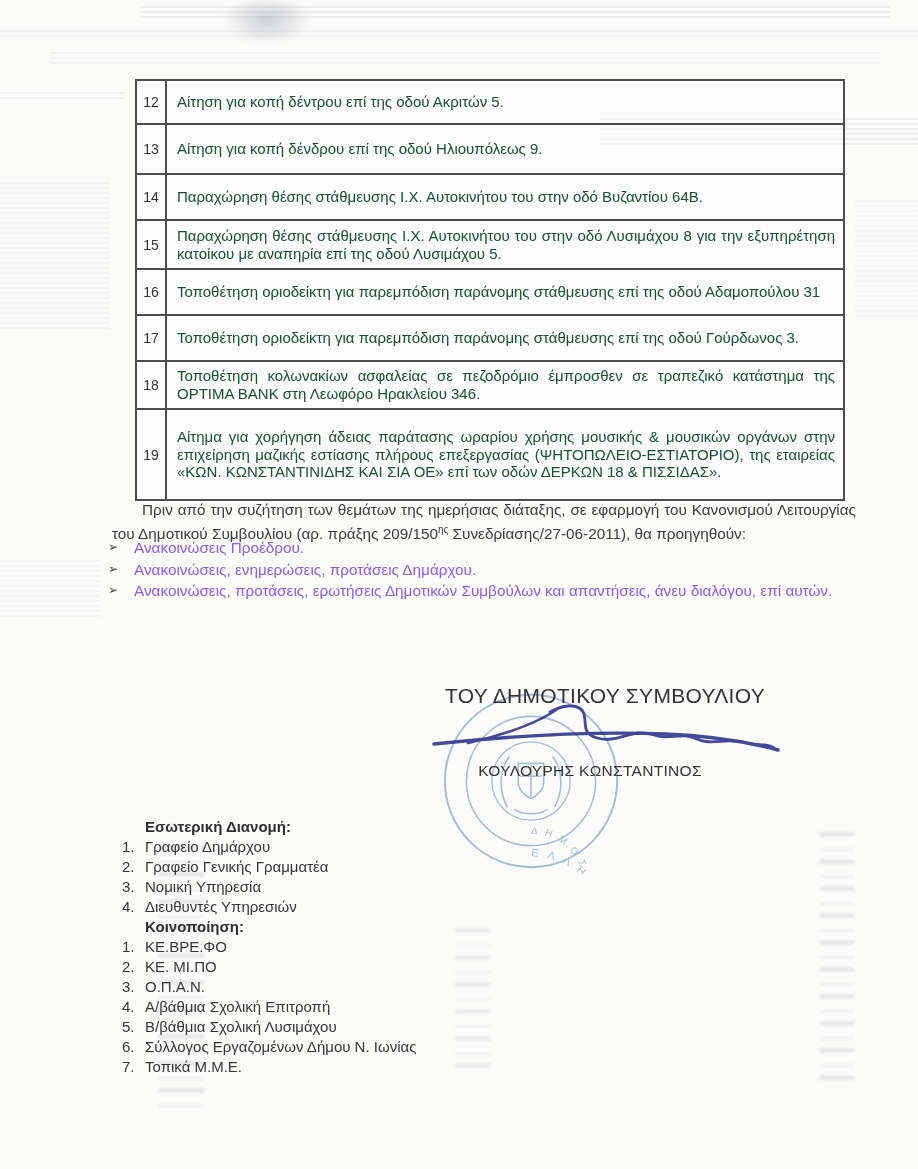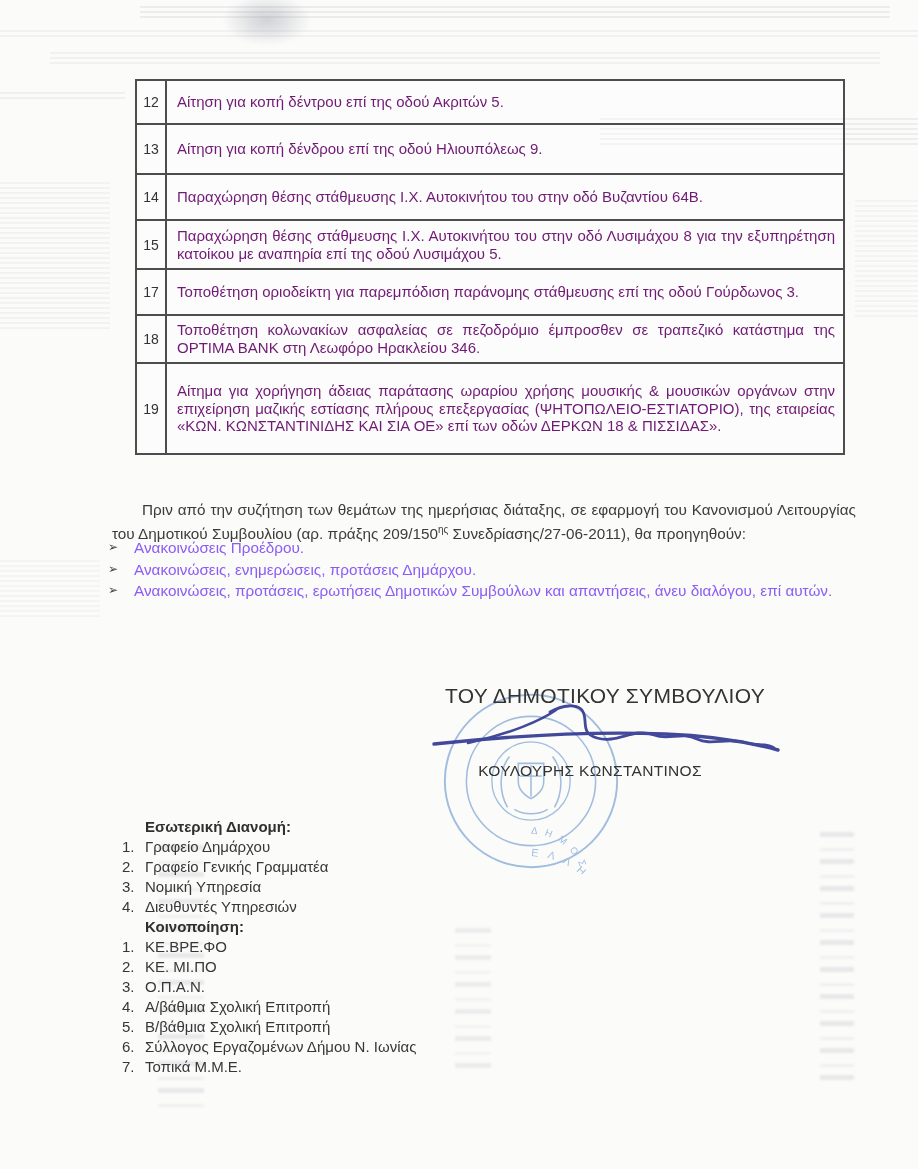--- a/index.html
+++ b/index.html
@@ -28,21 +28,21 @@
     background:rgba(255,255,255,.35);
   }
   .t-row{display:grid;grid-template-columns:30px 1fr;box-sizing:border-box;}
   .t-row + .t-row{border-top:2px solid var(--border-ink);}
   .t-num{
     border-right:2px solid var(--border-ink);
     display:flex;align-items:center;justify-content:center;
     font-weight:normal;font-size:14px;color:#333;
   }
   .t-text{display:flex;align-items:center;padding:3px 8px 3px 10px;}
-  .t-text span{width:100%;text-align:justify;font-size:15px;line-height:17.6px;color:#701a75;}
+  .t-text span{width:100%;text-align:justify;font-size:15px;line-height:17.6px;color:#14532d;}
   .h40{min-height:36px}.h46{min-height:42px}.h42{min-height:38px}
   .h45{min-height:41px}.h44{min-height:40px}.h87{min-height:83px}
   
   .preamble{
     position:absolute;left:112px;top:483px;width:744px;
     font-size:15.3px;line-height:24px;text-align:justify;text-indent:30px;color:#3c3c3c;
   }
   .preamble sup{font-size:10px;vertical-align:super;line-height:0;}
   .bullets{position:absolute;left:104px;top:537px;width:756px;}
   .bullet{display:grid;grid-template-columns:30px 1fr;align-items:start;}
@@ -94,20 +94,26 @@
     <div class="t-row">
       <div class="t-num h42">14</div>
       <div class="t-text h42">
           <span>Παραχώρηση θέσης στάθμευσης Ι.Χ. Αυτοκινήτου του στην οδό Βυζαντίου 64Β.</span>
         </div>
     </div>
     <div class="t-row">
       <div class="t-num h45">15</div>
       <div class="t-text h45">
           <span>Παραχώρηση θέσης στάθμευσης Ι.Χ. Αυτοκινήτου του στην οδό Λυσιμάχου 8 για την εξυπηρέτηση κατοίκου με αναπηρία επί της οδού Λυσιμάχου 5.</span>
+        </div>
+    </div>
+    <div class="t-row">
+      <div class="t-num h42">16</div>
+      <div class="t-text h42">
+          <span>Τοποθέτηση οριοδείκτη για παρεμπόδιση παράνομης στάθμευσης επί της οδού Αδαμοπούλου 31</span>
         </div>
     </div>
     <div class="t-row">
       <div class="t-num h42">17</div>
       <div class="t-text h42">
           <span>Τοποθέτηση οριοδείκτη για παρεμπόδιση παράνομης στάθμευσης επί της οδού Γούρδωνος 3.</span>
         </div>
     </div>
     <div class="t-row">
       <div class="t-num h44">18</div>
@@ -210,21 +216,21 @@
     <div class="list-item">
       <span class="n">3.</span>
       <span>Ο.Π.Α.Ν.</span>
     </div>
     <div class="list-item">
       <span class="n">4.</span>
       <span>Α/βάθμια Σχολική Επιτροπή</span>
     </div>
     <div class="list-item">
       <span class="n">5.</span>
-      <span>Β/βάθμια Σχολική Επιτροπή</span>
+      <span>Β/βάθμια Σχολική Λυσιμάχου</span>
     </div>
     <div class="list-item">
       <span class="n">6.</span>
       <span>Σύλλογος Εργαζομένων Δήμου Ν. Ιωνίας</span>
     </div>
     <div class="list-item">
       <span class="n">7.</span>
       <span>Τοπικά Μ.Μ.Ε.</span>
     </div>
   </div>

